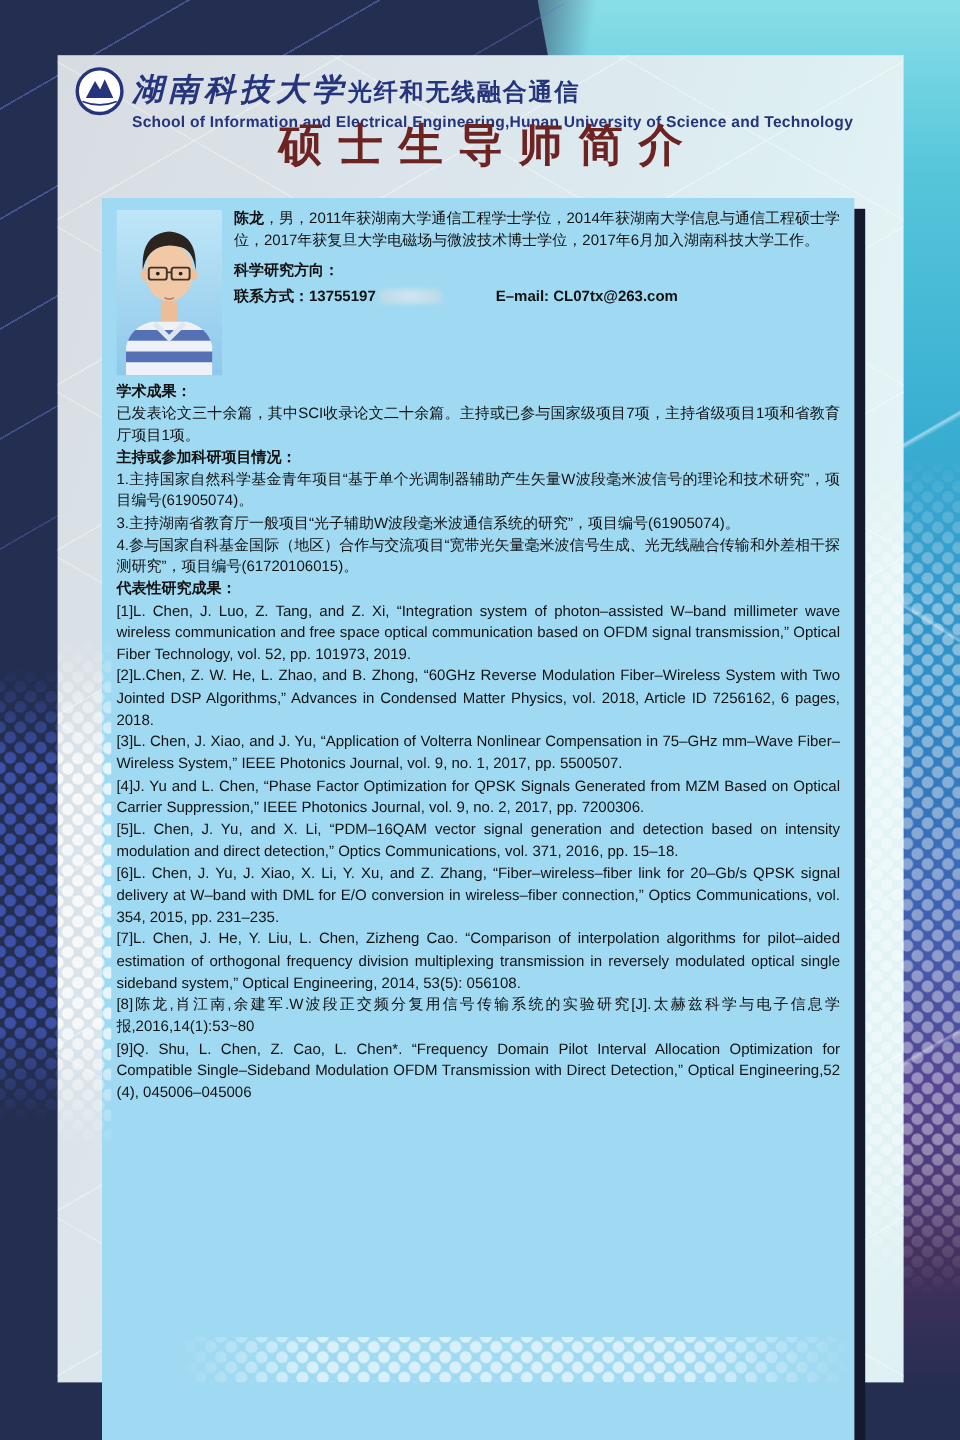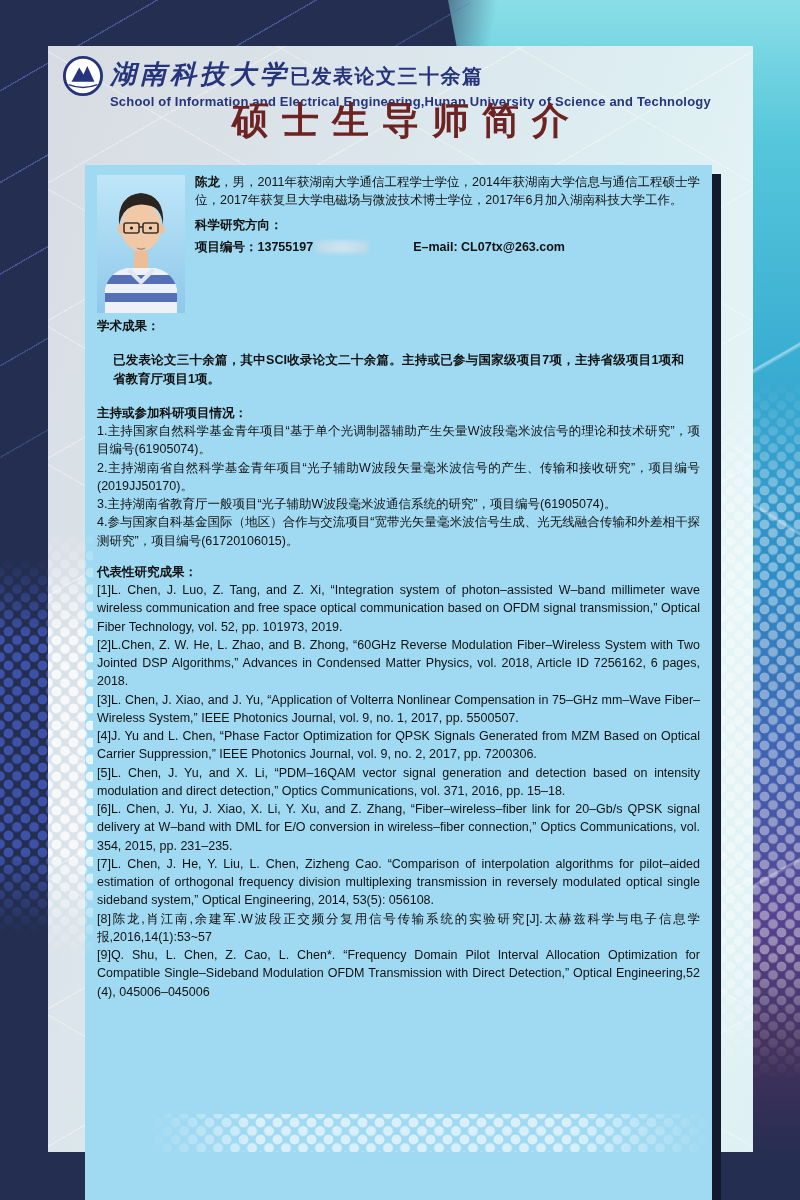--- a/index.html
+++ b/index.html
@@ -85,24 +85,24 @@
   .profile-text { flex:1; }
   .bold { font-weight:700; }
   .profile-text p { margin:0 0 4px 0; }
   .intro { margin-bottom:6px !important; }
   .contact .email { margin-left:42px; }
   .phone-blur { display:inline-block; width:52px; height:12px; border-radius:3px;
     background:linear-gradient(90deg,#bcd9e8,#cfe5f0,#bcd9e8); filter:blur(2px);
     vertical-align:middle; margin:0 3px; }
 
   .sec-heading { font-weight:700; }
-  .gap-above { margin-top:13px; }
+  .gap-above { }
   .li { margin:0; }
 
-  .content-box p.flow { margin:16px;font-weight:bold; }
+  .content-box p.flow { margin:0; }
 </style>
 </head>
 <body>
 
 <div class="poster">
 
   <div class="bg-cyan"></div>
   <div class="bg-lines-left"></div>
   <div class="dots dots-left-outer"></div>
   <div class="dots dots-bottom-outer"></div>
@@ -110,21 +110,21 @@
   <div class="panel">
 
     <div class="school-header">
       <svg class="logo" viewBox="0 0 44 44" xmlns="http://www.w3.org/2000/svg">
         <circle cx="22" cy="22" r="19.5" fill="#ffffff" stroke="#26347c" stroke-width="3"></circle>
         <path d="M10 28 L18 13 L22.5 20.5 L26.5 11.5 L34 28 Z" fill="#26347c"></path>
         <path d="M7 31 Q22 37 37 31" fill="none" stroke="#26347c" stroke-width="1.6"></path>
       </svg>
       <div class="school-names">
         <div class="school-cn">
-          <span class="uni">湖南科技大学</span><span class="college">已发表论文三十余篇</span>
+          <span class="uni">湖南科技大学</span><span class="college">光纤和无线融合通信</span>
         </div>
         <div class="school-en">School of Information and Electrical Engineering,Hunan University of Science and Technology</div>
       </div>
     </div>
 
     <h1 class="poster-title">硕士生导师简介</h1>
 
     <div class="content-box">
 
       <div class="profile-row">
@@ -158,45 +158,44 @@
             <line x1="42" y1="52" x2="46" y2="52"></line>
           </g>
           <circle cx="34.5" cy="53" r="1.6" fill="#2b241e"></circle>
           <circle cx="53.5" cy="53" r="1.6" fill="#2b241e"></circle>
           <path d="M40 73 Q44 75.5 48 73" stroke="#b3826a" stroke-width="1.4" fill="none"></path>
         </svg>
 
         <div class="profile-text">
           <p class="intro"><span class="bold">陈龙</span><span>，男，2011年获湖南大学通信工程学士学位，2014年获湖南大学信息与通信工程硕士学位，2017年获复旦大学电磁场与微波技术博士学位，2017年6月加入湖南科技大学工作。</span></p>
           <p class="bold">科学研究方向：</p>
-          <p class="contact bold"><span>项目编号：</span><span>13755197</span><span class="phone-blur"></span><span class="email">E–mail: CL07tx@263.com</span></p>
+          <p class="contact bold"><span>联系方式：</span><span>13755197</span><span class="phone-blur"></span><span class="email">E–mail: CL07tx@263.com</span></p>
         </div>
       </div>
 
       <p class="sec-heading">学术成果：</p>
       <p class="flow">已发表论文三十余篇，其中SCI收录论文二十余篇。主持或已参与国家级项目7项，主持省级项目1项和省教育厅项目1项。</p>
 
       <p class="sec-heading gap-above">主持或参加科研项目情况：</p>
       <div>
           <p class="li">1.主持国家自然科学基金青年项目“基于单个光调制器辅助产生矢量W波段毫米波信号的理论和技术研究”，项目编号(61905074)。</p>
-          <p class="li">2.主持湖南省自然科学基金青年项目“光子辅助W波段矢量毫米波信号的产生、传输和接收研究”，项目编号(2019JJ50170)。</p>
           <p class="li">3.主持湖南省教育厅一般项目“光子辅助W波段毫米波通信系统的研究”，项目编号(61905074)。</p>
           <p class="li">4.参与国家自科基金国际（地区）合作与交流项目“宽带光矢量毫米波信号生成、光无线融合传输和外差相干探测研究”，项目编号(61720106015)。</p>
         </div>
 
       <p class="sec-heading gap-above">代表性研究成果：</p>
       <div>
           <p class="li">[1]L. Chen, J. Luo, Z. Tang, and Z. Xi, “Integration system of photon–assisted W–band millimeter wave wireless communication and free space optical communication based on OFDM signal transmission,” Optical Fiber Technology, vol. 52, pp. 101973, 2019.</p>
           <p class="li">[2]L.Chen, Z. W. He, L. Zhao, and B. Zhong, “60GHz Reverse Modulation Fiber–Wireless System with Two Jointed DSP Algorithms,” Advances in Condensed Matter Physics, vol. 2018, Article ID 7256162, 6 pages, 2018.</p>
           <p class="li">[3]L. Chen, J. Xiao, and J. Yu, “Application of Volterra Nonlinear Compensation in 75–GHz mm–Wave Fiber–Wireless System,” IEEE Photonics Journal, vol. 9, no. 1, 2017, pp. 5500507.</p>
           <p class="li">[4]J. Yu and L. Chen, “Phase Factor Optimization for QPSK Signals Generated from MZM Based on Optical Carrier Suppression,” IEEE Photonics Journal, vol. 9, no. 2, 2017, pp. 7200306.</p>
           <p class="li">[5]L. Chen, J. Yu, and X. Li, “PDM–16QAM vector signal generation and detection based on intensity modulation and direct detection,” Optics Communications, vol. 371, 2016, pp. 15–18.</p>
           <p class="li">[6]L. Chen, J. Yu, J. Xiao, X. Li, Y. Xu, and Z. Zhang, “Fiber–wireless–fiber link for 20–Gb/s QPSK signal delivery at W–band with DML for E/O conversion in wireless–fiber connection,” Optics Communications, vol. 354, 2015, pp. 231–235.</p>
           <p class="li">[7]L. Chen, J. He, Y. Liu, L. Chen, Zizheng Cao. “Comparison of interpolation algorithms for pilot–aided estimation of orthogonal frequency division multiplexing transmission in reversely modulated optical single sideband system,” Optical Engineering, 2014, 53(5): 056108.</p>
-          <p class="li">[8]陈龙,肖江南,余建军.W波段正交频分复用信号传输系统的实验研究[J].太赫兹科学与电子信息学报,2016,14(1):53~57</p>
+          <p class="li">[8]陈龙,肖江南,余建军.W波段正交频分复用信号传输系统的实验研究[J].太赫兹科学与电子信息学报,2016,14(1):53~80</p>
           <p class="li">[9]Q. Shu, L. Chen, Z. Cao, L. Chen*. “Frequency Domain Pilot Interval Allocation Optimization for Compatible Single–Sideband Modulation OFDM Transmission with Direct Detection,” Optical Engineering,52 (4), 045006–045006</p>
         </div>
 
     </div>
   </div>
 
   <div class="dots dots-panel-left"></div>
   <div class="dots dots-panel-bottom"></div>
   <div class="dots dots-right"></div>
 

